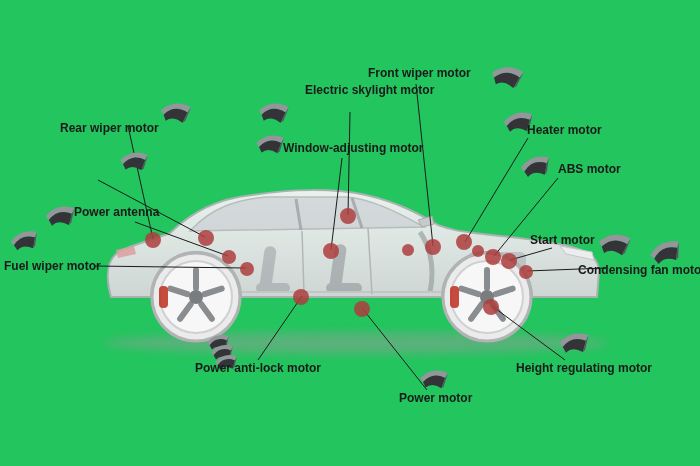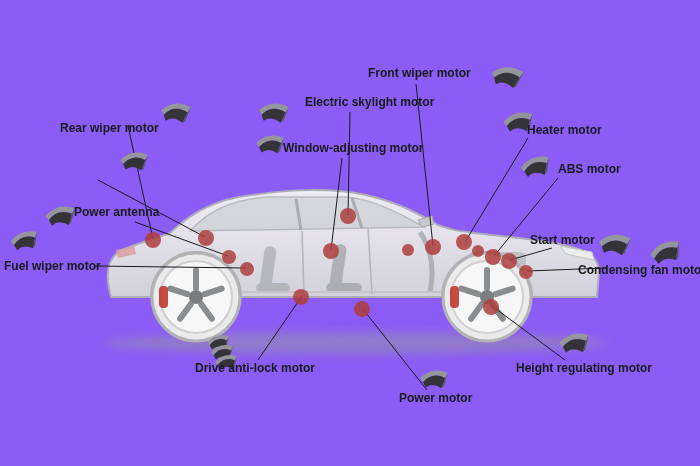--- a/index.html
+++ b/index.html
@@ -1,17 +1,17 @@
 <!DOCTYPE html>
 <html><head>
 <meta charset="utf-8">
 <style>
   html,body{margin:0;padding:0;background:#ffffff;}
   .canvas{
-    position:relative;width:700px;height:466px;background:#8b5cf6;overflow:hidden;
+    position:relative;width:700px;height:466px;background:#22c55e;overflow:hidden;
     font-family:"Liberation Sans",sans-serif;
   }
   svg.scene{position:absolute;left:0;top:0;width:700px;height:466px;}
   .label{
     position:absolute;font-size:12px;font-weight:700;color:#1a1a1a;
     white-space:nowrap;letter-spacing:0;line-height:13px;
   }
 </style>
 </head>
 <body>
@@ -170,26 +170,26 @@
             <use href="#magnet" width="24" height="18"></use>
           </g>
         <g transform="translate(214,352)">
             <use href="#magnet" width="24" height="18"></use>
           </g>
       </g>
     </g>
   </svg>
 
   <div class="label" style="left:368px;top:67px">Front wiper motor</div>
-  <div class="label" style="left:305px;top:96px">Electric skylight motor</div>
+  <div class="label" style="left:305px;top:84px">Electric skylight motor</div>
   <div class="label" style="left:283px;top:142px">Window-adjusting motor</div>
   <div class="label" style="left:527px;top:124px">Heater motor</div>
   <div class="label" style="left:558px;top:163px">ABS motor</div>
   <div class="label" style="left:60px;top:122px">Rear wiper motor</div>
   <div class="label" style="left:74px;top:206px">Power antenna</div>
   <div class="label" style="left:4px;top:260px">Fuel wiper motor</div>
   <div class="label" style="left:530px;top:234px">Start motor</div>
   <div class="label" style="left:578px;top:264px">Condensing fan motor</div>
   <div class="label" style="left:516px;top:362px">Height regulating motor</div>
   <div class="label" style="left:399px;top:392px">Power motor</div>
-  <div class="label" style="left:195px;top:362px">Drive anti-lock motor</div>
+  <div class="label" style="left:195px;top:362px">Power anti-lock motor</div>
 
 </div>
 
 </body></html>

